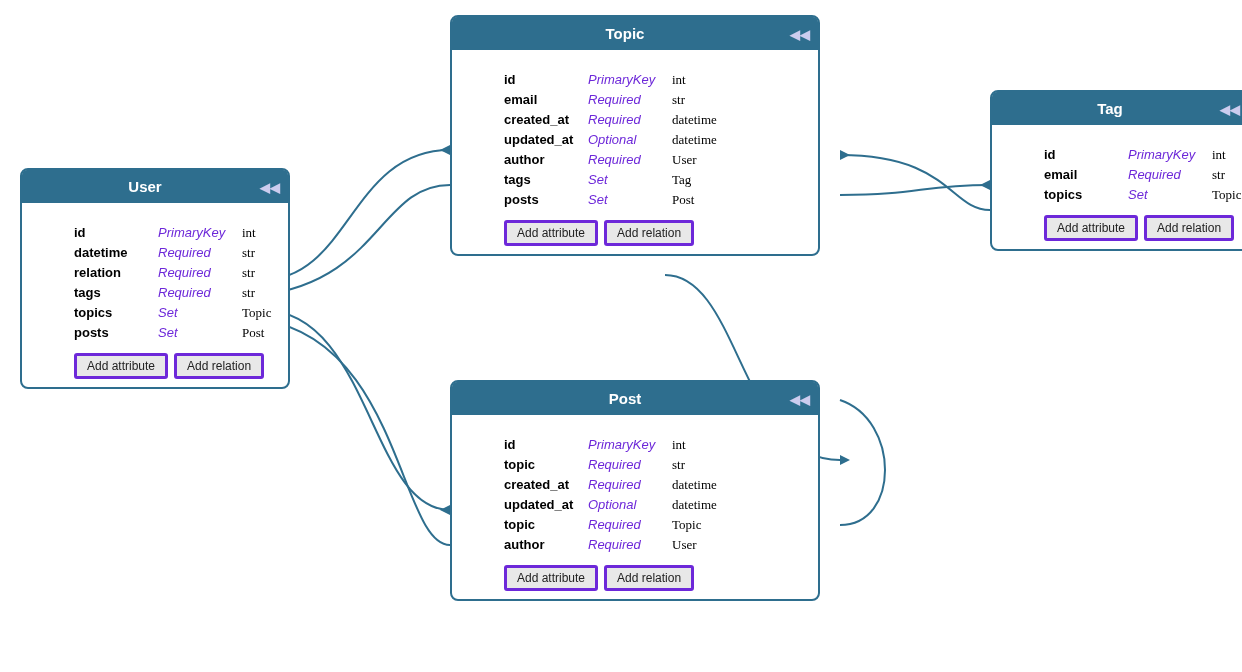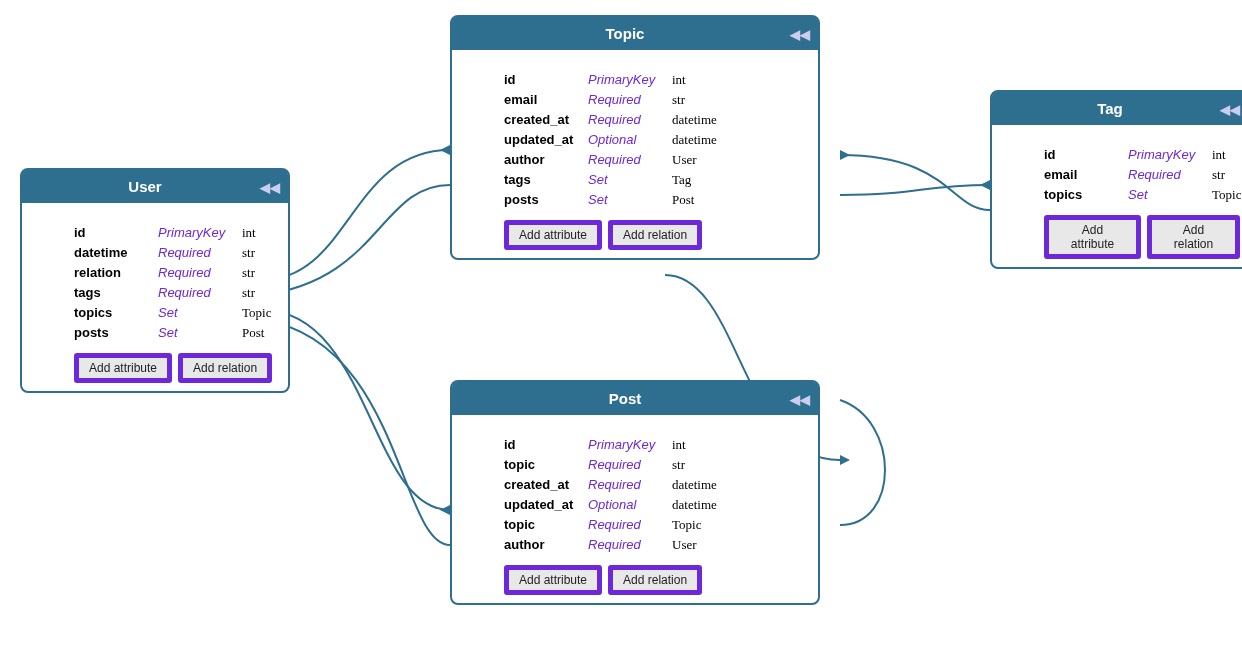--- a/index.html
+++ b/index.html
@@ -77,21 +77,21 @@
       font-family: Liberation Serif, serif;
     }
     .entity-actions {
       display: flex;
       gap: 6px;
       margin-top: 6px;
       padding-top: 4px;
     }
     .action-btn {
       background: #e8e8e8;
-      border: 5px solid #6d28d9;
+      border: 3px solid #6d28d9;
       border-radius: 3px;
       padding: 3px 10px;
       font-size: 12px;
       cursor: pointer;
       color: #222;
     }
   </style>
 </head>
 <body>
 

